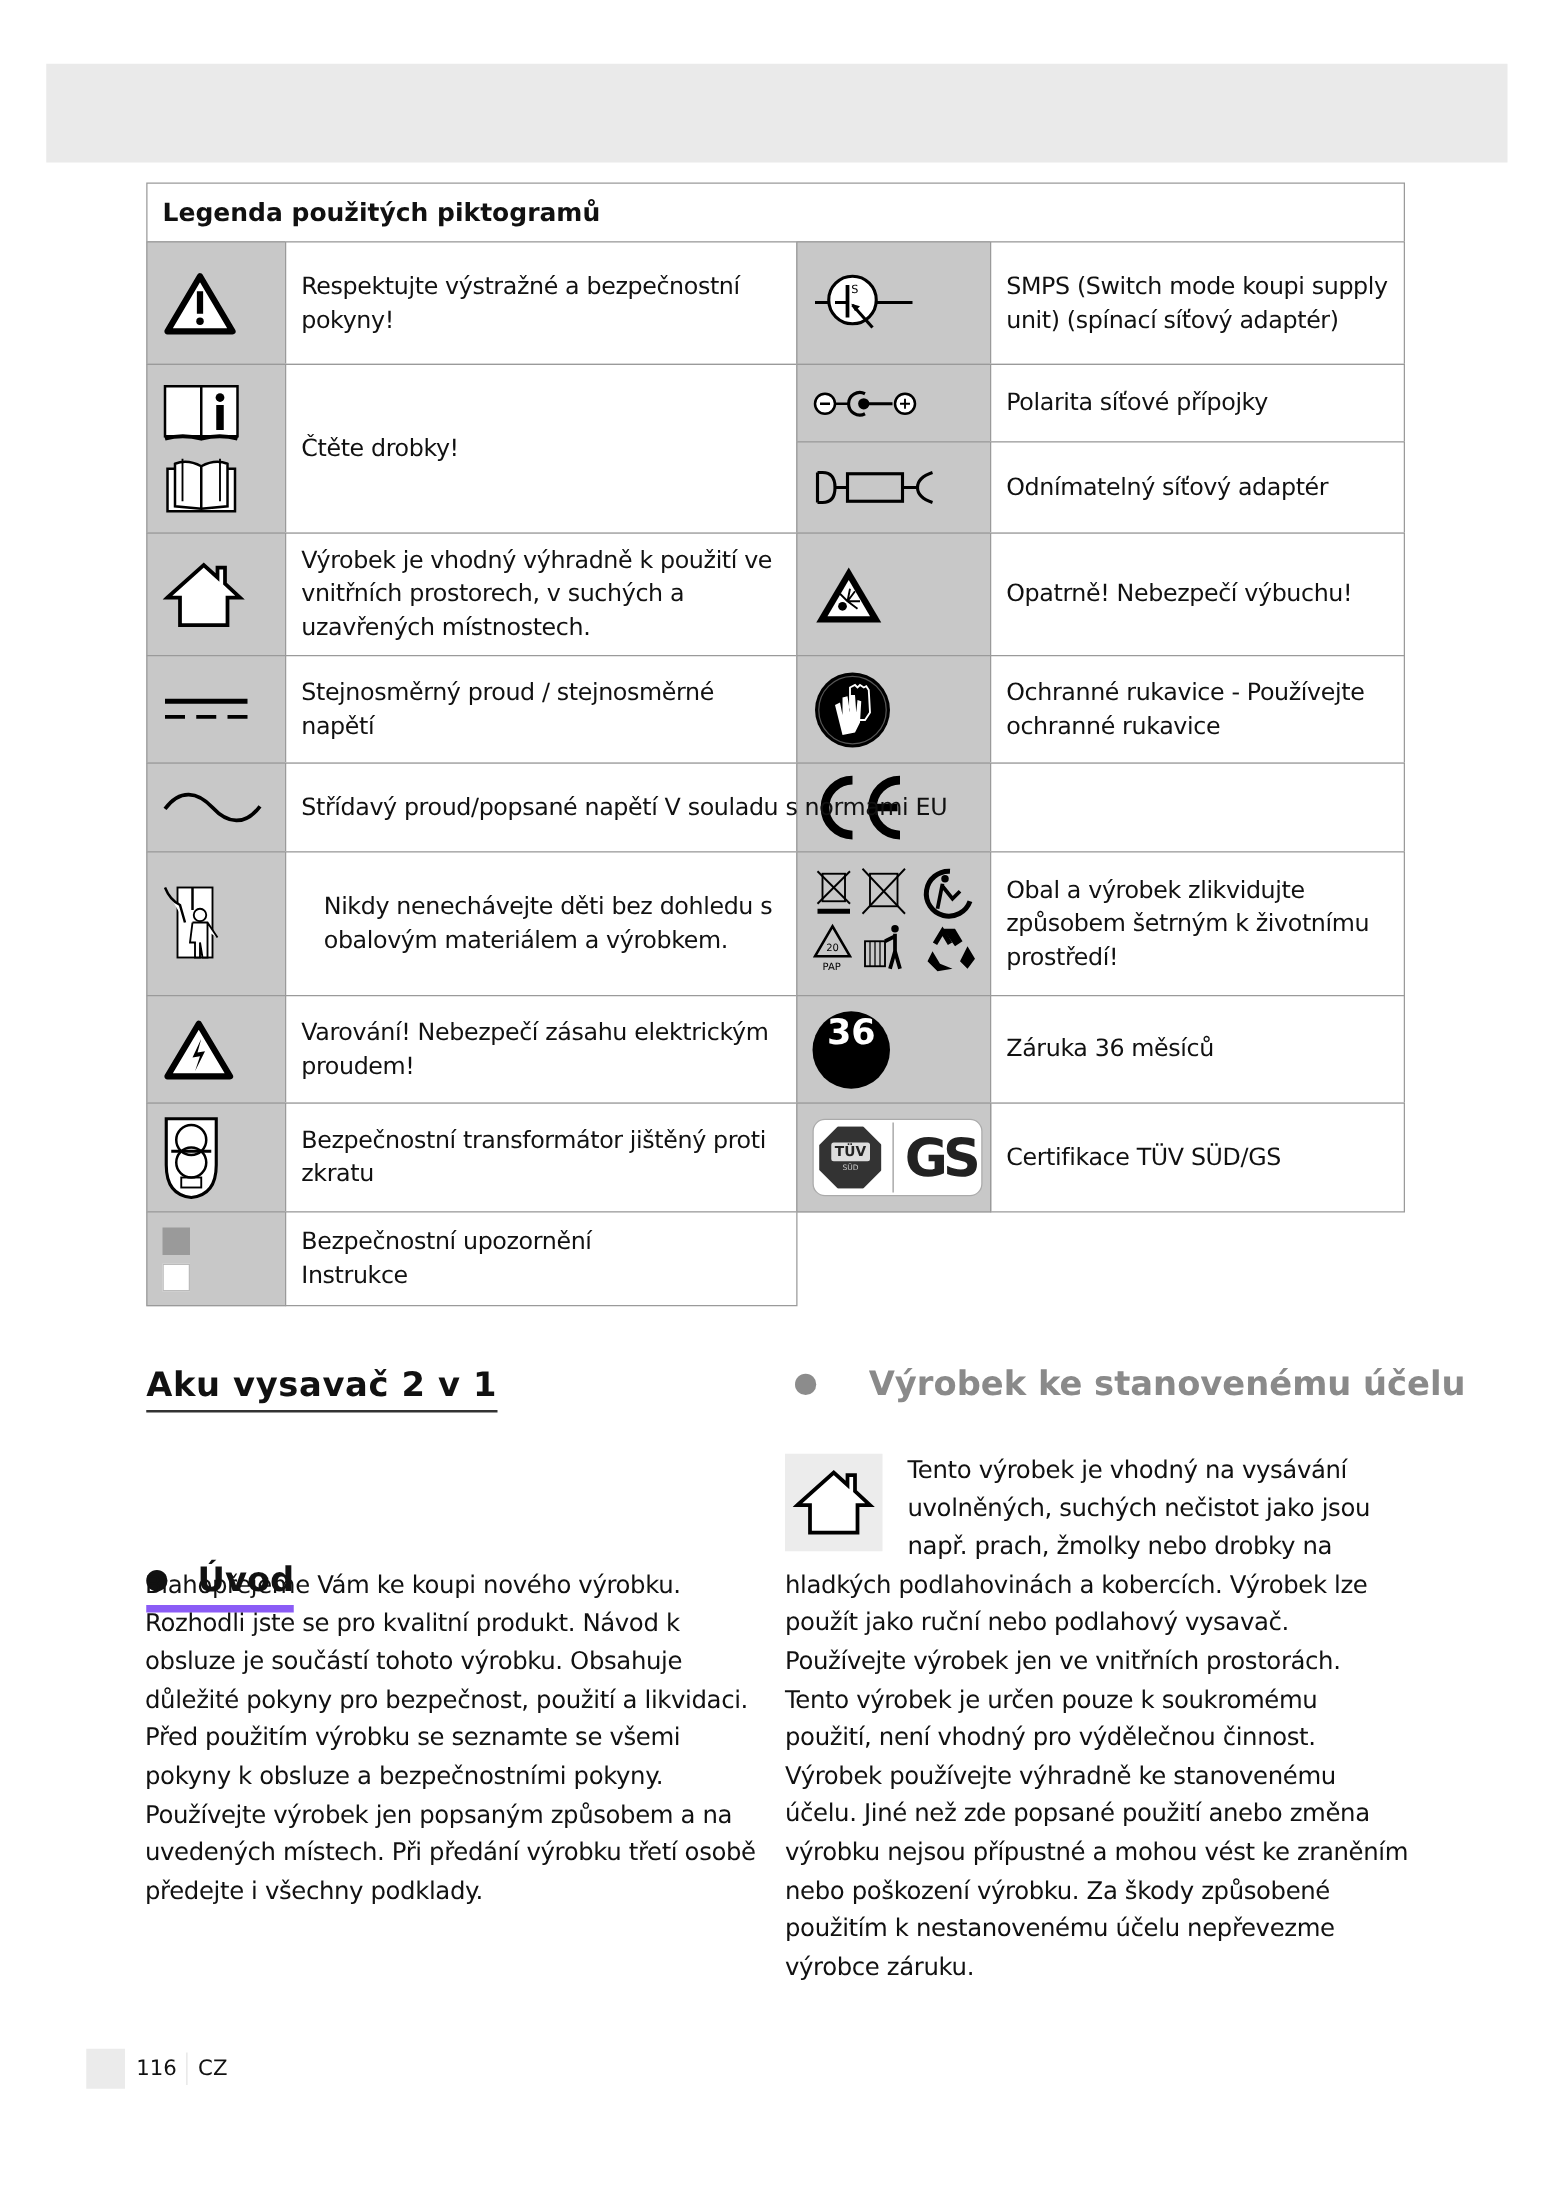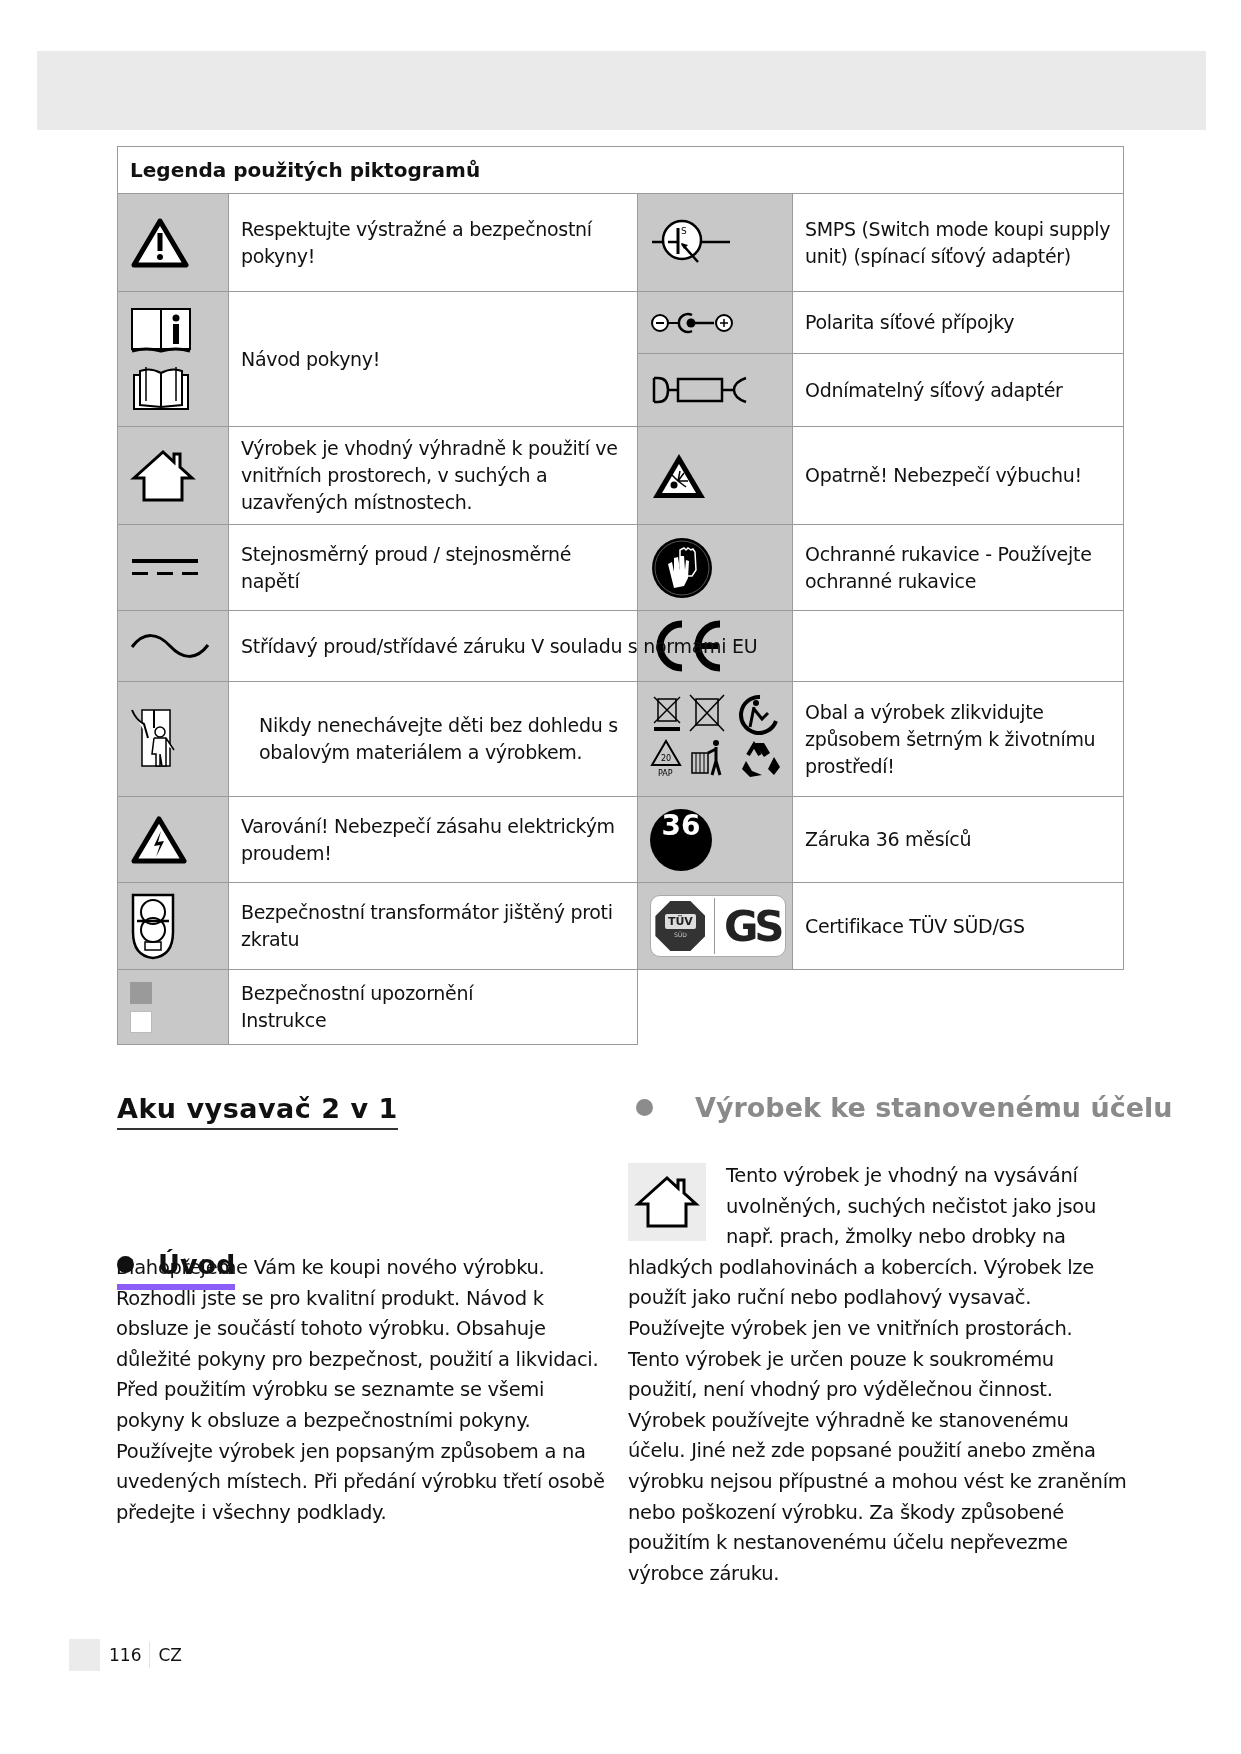--- a/index.html
+++ b/index.html
@@ -53,21 +53,21 @@
         <circle cx="46" cy="11" r="3.5" fill="#000"></circle>
         <path d="M2 44 Q16 40 31 44 Q46 40 60 44" fill="none" stroke="#000" stroke-width="3"></path>
       </svg>
     <svg width="62" height="46" viewBox="0 0 62 46">
         <rect x="4" y="10" width="54" height="34" fill="#fff" stroke="#000" stroke-width="2"></rect>
         <path d="M10 6 L10 40 L31 42 L52 40 L52 6 Q42 2 31 8 Q20 2 10 6Z" fill="#fff" stroke="#000" stroke-width="2"></path>
         <line x1="31" y1="8" x2="31" y2="42" stroke="#000" stroke-width="2"></line>
         <path d="M16 2 L16 36 M46 2 L46 36" stroke="#000" stroke-width="1.5"></path>
       </svg>
   </div>
-  <div class="cell tx" style="left:111px;top:145px;width:410px;height:136px;">Návod pokyny!</div>
+  <div class="cell tx" style="left:111px;top:145px;width:410px;height:136px;">Čtěte drobky!</div>
 
   <div class="cell ic" style="left:0;top:280px;width:112px;height:99px;">
     <svg width="66" height="56" viewBox="0 0 66 56">
         <path d="M4 30 L33 4 L44 14 L44 6 L50 6 L50 19 L62 30 L52 30 L52 52 L14 52 L14 30 Z" fill="#fff" stroke="#000" stroke-width="3" stroke-linejoin="miter"></path>
       </svg>
   </div>
   <div class="cell tx" style="left:111px;top:280px;width:410px;height:99px;">Výrobek je vhodný výhradně k použití ve vnitřních prostorech, v suchých a uzavřených místnostech.</div>
 
   <div class="cell ic" style="left:0;top:378px;width:112px;height:87px;">
     <svg width="70" height="24" viewBox="0 0 70 24">
@@ -188,21 +188,21 @@
 
   <div class="cell ic" style="left:520px;top:464px;width:156px;height:72px;">
     <svg width="76" height="52" viewBox="0 0 76 52" style="position:relative;z-index:1;">
         <path d="M32 4 A22 22 0 1 0 32 48" fill="none" stroke="#000" stroke-width="7"></path>
         <path d="M70 4 A22 22 0 1 0 70 48" fill="none" stroke="#000" stroke-width="7"></path>
         <line x1="50" y1="26" x2="68" y2="26" stroke="#000" stroke-width="6"></line>
       </svg>
   </div>
   <div class="cell tx" style="left:675px;top:464px;width:332px;height:72px;"></div>
 
-  <div style="position:absolute;left:124px;top:464px;height:72px;display:flex;align-items:center;font-size:19px;letter-spacing:-0.3px;z-index:3;" class="overflow">Střídavý proud/střídavé záruku V souladu s normami EU</div>
+  <div style="position:absolute;left:124px;top:464px;height:72px;display:flex;align-items:center;font-size:19px;letter-spacing:-0.3px;z-index:3;" class="overflow">Střídavý proud/popsané napětí V souladu s normami EU</div>
 
   <div class="cell ic" style="left:520px;top:535px;width:156px;height:116px;">
     <svg width="136" height="96" viewBox="0 0 136 96">
       <g>
           <rect x="8" y="8" width="18" height="22" fill="none" stroke="#000" stroke-width="1.5"></rect>
           <line x1="4" y1="6" x2="30" y2="32" stroke="#000" stroke-width="1.5"></line>
           <line x1="30" y1="6" x2="4" y2="32" stroke="#000" stroke-width="1.5"></line>
           <rect x="4" y="36" width="26" height="4" fill="#000"></rect>
         </g>
       <g>

